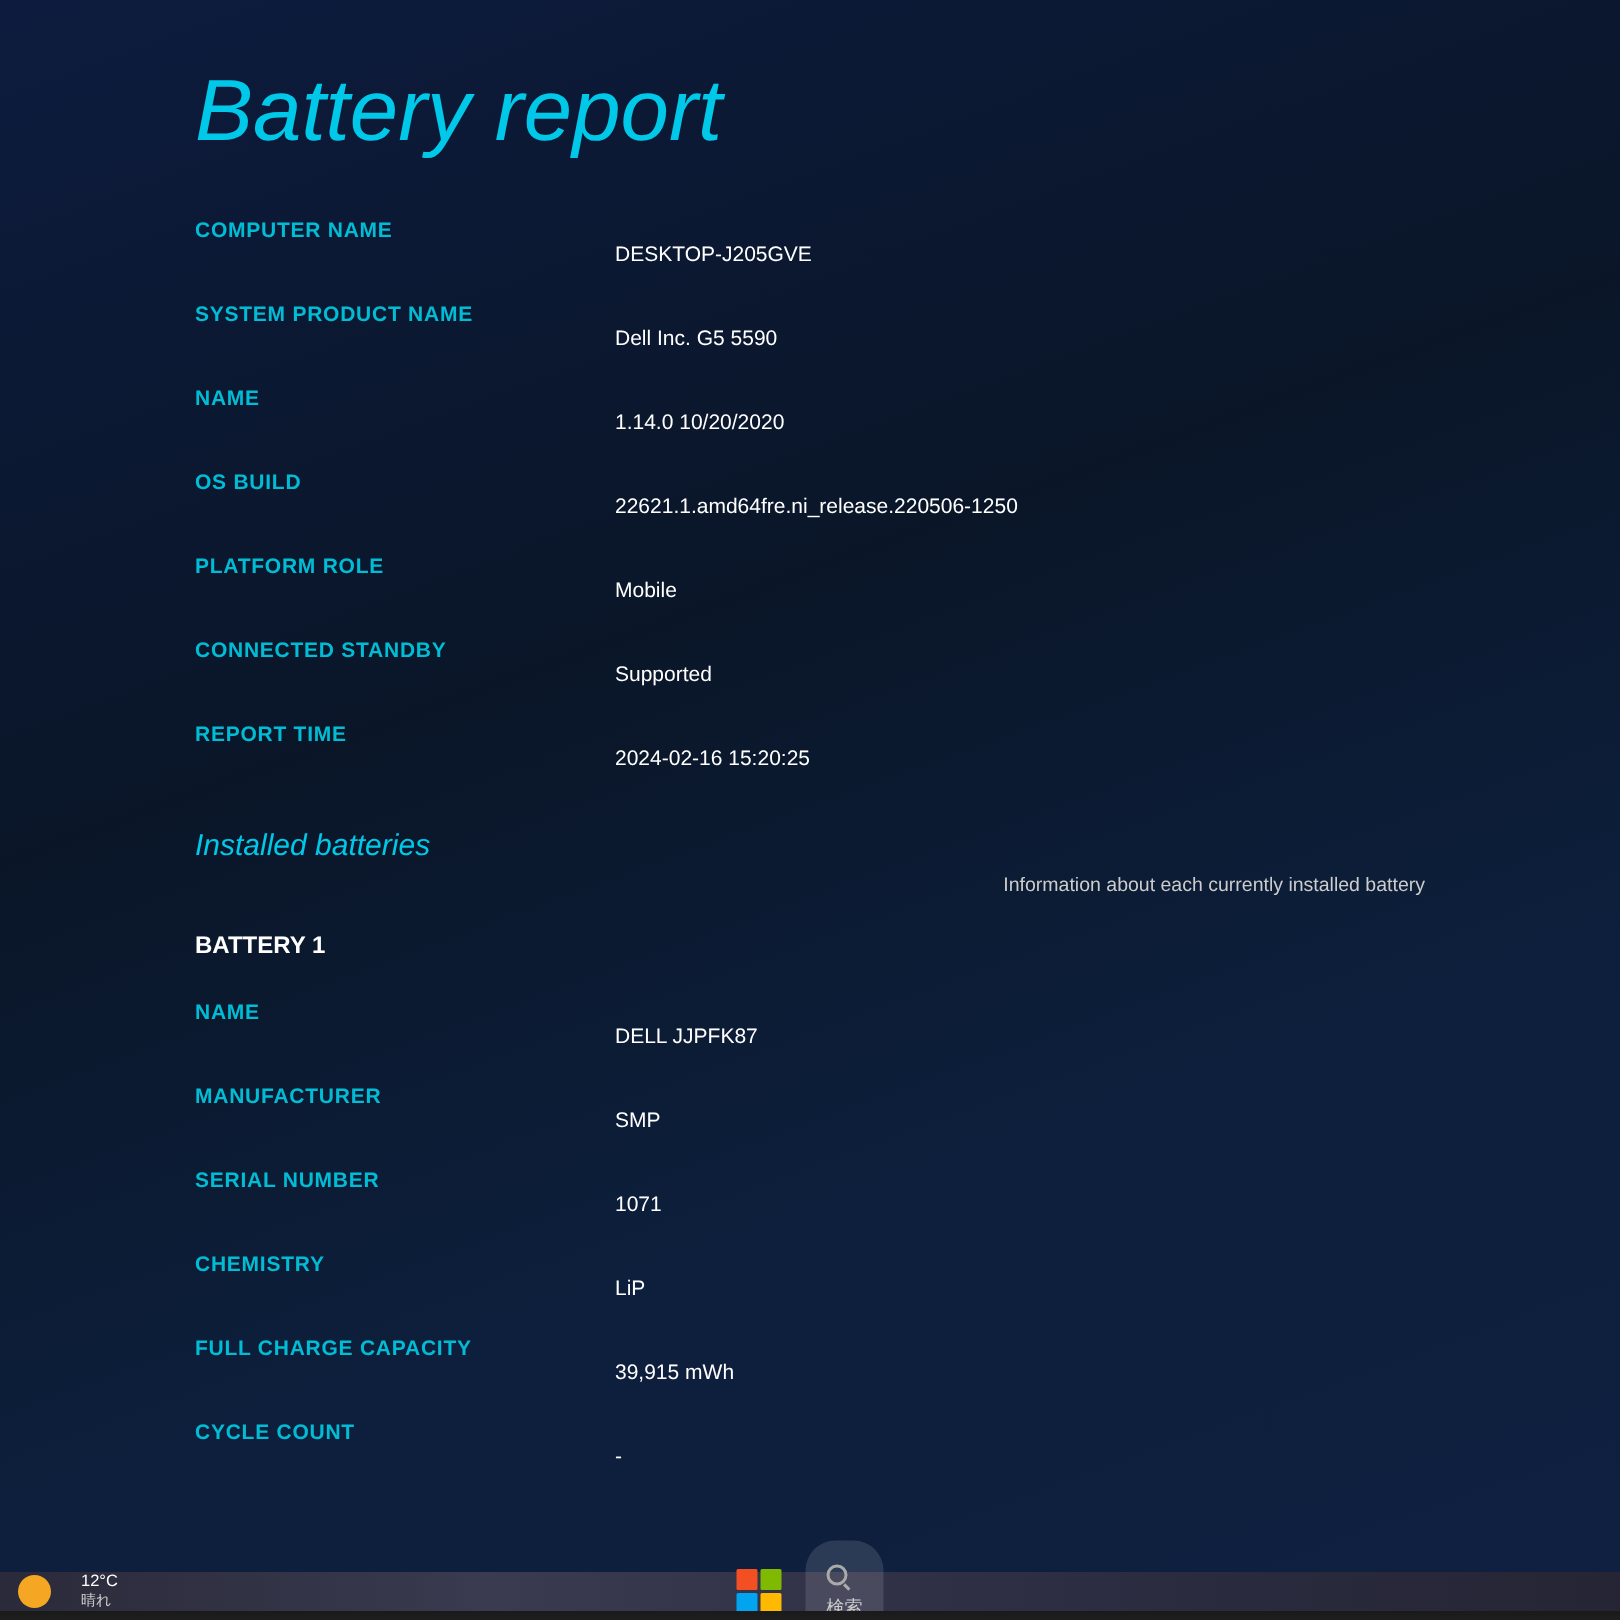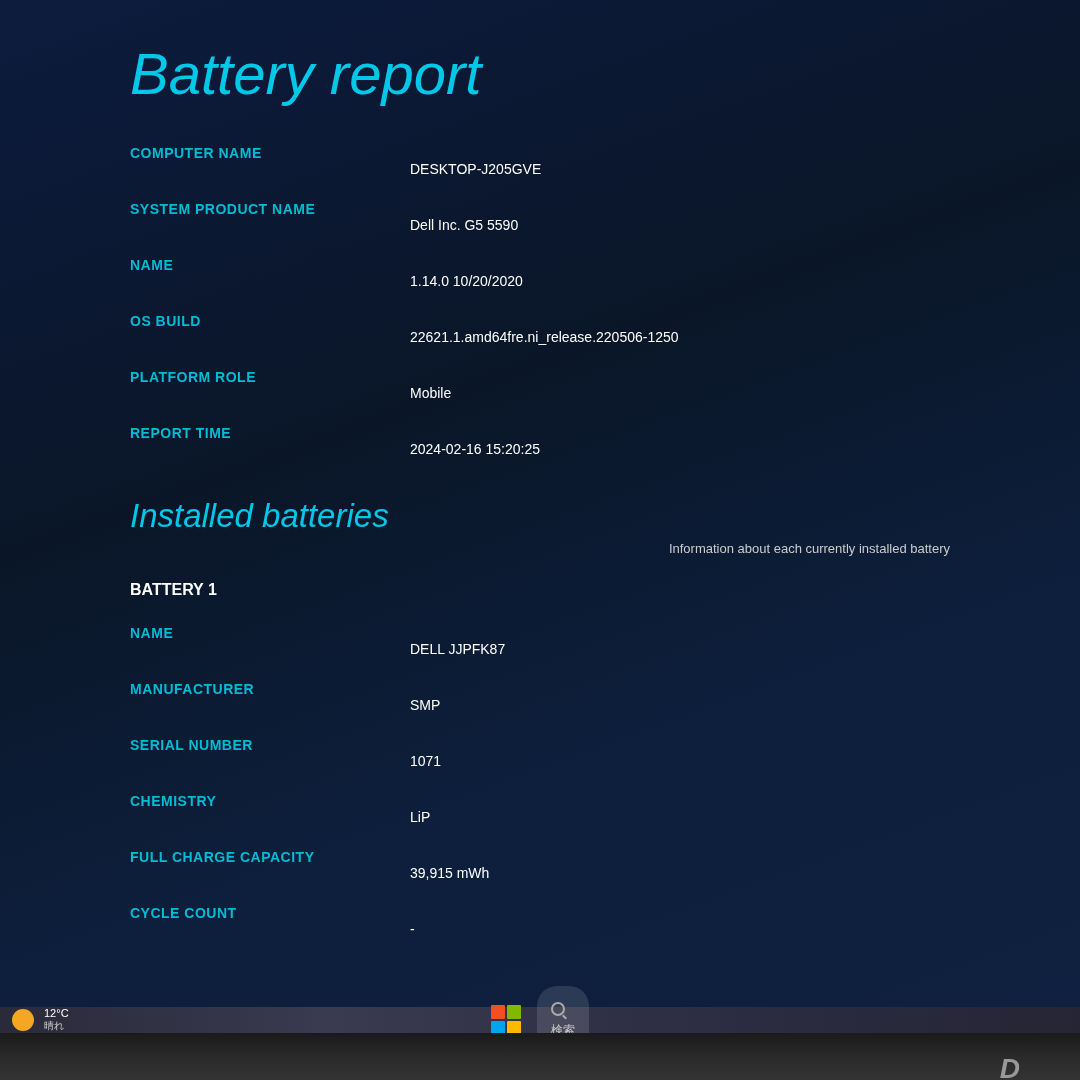--- a/index.html
+++ b/index.html
@@ -49,21 +49,21 @@
     }
 
     .info-value {
       font-size: 14px;
       color: #ffffff;
       font-weight: 400;
       margin-top: 32px;
     }
 
     .section-title {
-      font-size: 33px;
+      font-size: 20px;
       font-weight: 400;
       color: #00c8e8;
       font-style: italic;
       margin-bottom: 6px;
     }
 
     .section-subtitle {
       font-size: 13px;
       color: #cccccc;
       margin-bottom: 25px;
@@ -83,21 +83,21 @@
       display: flex;
       align-items: center;
       padding: 0 12px;
       gap: 10px;
       position: relative;
     }
 
     .taskbar-weather {
       display: flex;
       align-items: center;
-      gap: 10px;
+      gap: 20px;
     }
 
     .weather-icon {
       width: 22px;
       height: 22px;
       background: #f5a623;
       border-radius: 50%;
     }
 
     .weather-text {
@@ -225,20 +225,24 @@
           <span class="info-label">NAME</span>
           <span class="info-value">1.14.0 10/20/2020</span>
         </div>
         <div class="info-row">
           <span class="info-label">OS BUILD</span>
           <span class="info-value">22621.1.amd64fre.ni_release.220506-1250</span>
         </div>
         <div class="info-row">
           <span class="info-label">PLATFORM ROLE</span>
           <span class="info-value">Mobile</span>
+        </div>
+        <div class="info-row">
+          <span class="info-label">CONNECTED STANDBY</span>
+          <span class="info-value">Supported</span>
         </div>
         <div class="info-row">
           <span class="info-label">REPORT TIME</span>
           <span class="info-value">2024-02-16  15:20:25</span>
         </div>
       </div>
   </div>
 
   <div class="info-section">
     <div class="section-title">Installed batteries</div>

